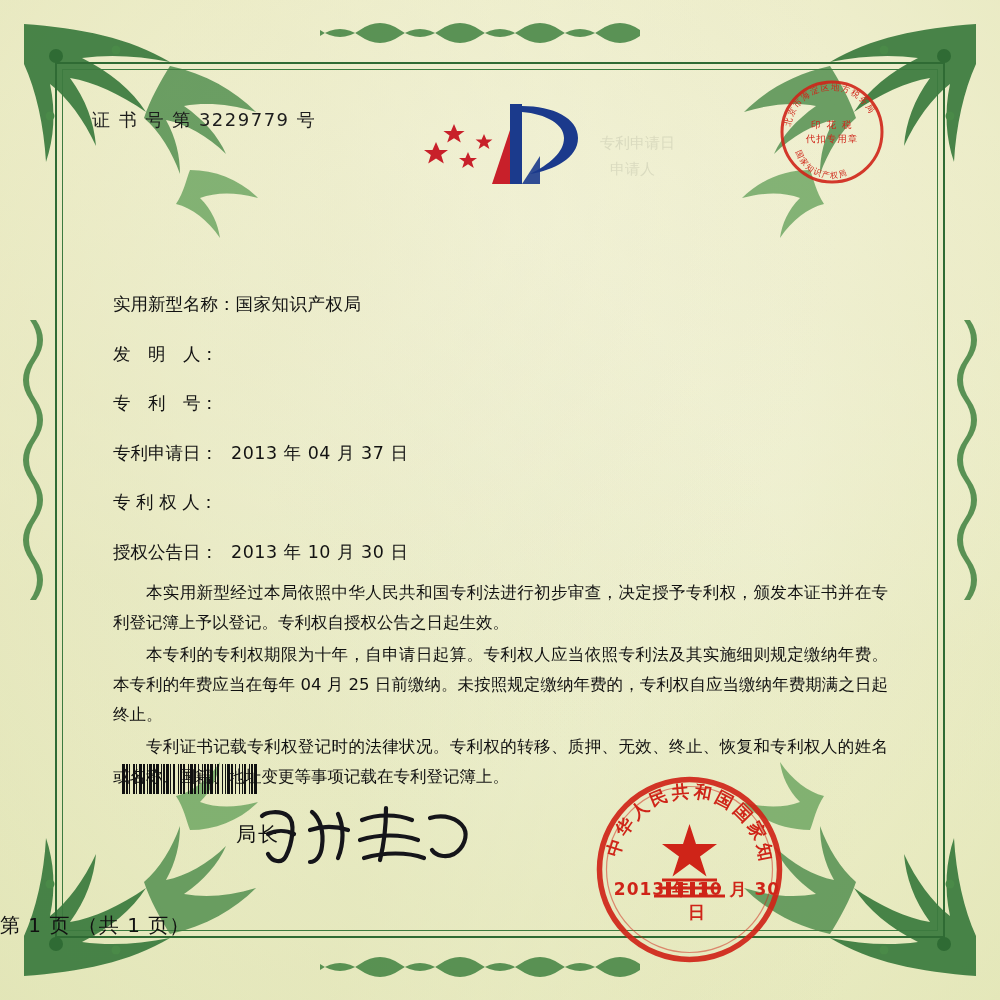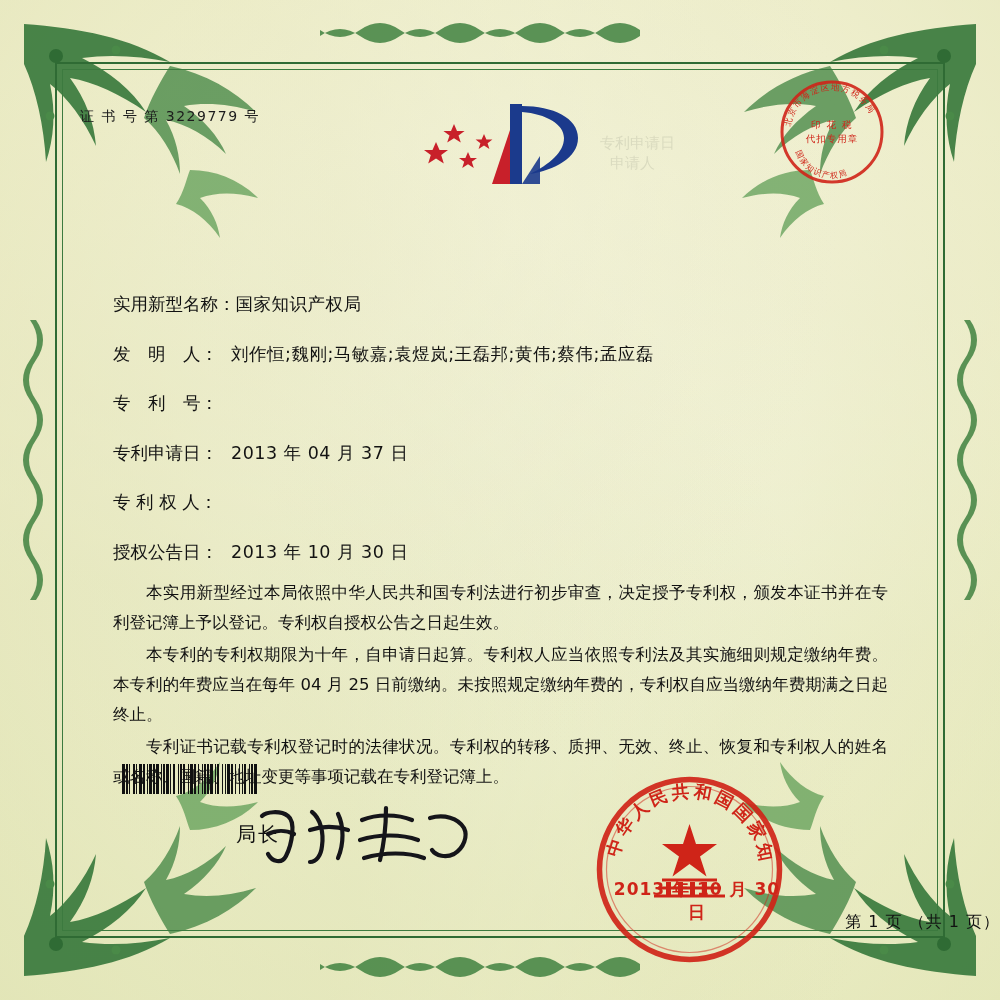--- a/index.html
+++ b/index.html
@@ -58,23 +58,23 @@
 
   .content {
     position: absolute;
     left: 0; top: 0;
     width: 1000px; height: 1000px;
   }
 
   
   .cert-number {
     position: absolute;
-    left: 80px;
+    left: 92px;
     top: 108px;
-    font-size: 14px;
+    font-size: 18px;
     letter-spacing: 1.5px;
     color: #1c1c1c;
     font-family: "DejaVu Sans", sans-serif;
   }
 
   .logo {
     position: absolute;
     left: 418px;
     top: 98px;
     width: 175px;
@@ -169,22 +169,22 @@
     top: 800px;
     width: 225px;
     height: 72px;
   }
 
   
   .footer {
     position: absolute;
     left: 0; right: 0;
     top: 912px;
-    text-align: right;
-    font-size: 16px;
+    text-align: left;
+    font-size: 20px;
     font-family: "DejaVu Sans", sans-serif;
     color: #111;
     letter-spacing: 1px;
   }
 
   
   .seal-main {
     position: absolute;
     left: 592px;
     top: 772px;
@@ -217,21 +217,21 @@
     color: rgba(120,130,110,.18);
     font-family: "DejaVu Sans", sans-serif;
     pointer-events: none;
     user-select: none;
   }
   .ghost-title {
     top: 96px; left: 560px;
     font-size: 26px; letter-spacing: 3px;
   }
   .ghost-l1 { top: 134px; left: 600px; font-size: 15px; }
-  .ghost-l2 { top: 154px; left: 610px; font-size: 15px; font-family: Liberation Serif, serif; }
+  .ghost-l2 { top: 160px; left: 610px; font-size: 15px; font-family: Liberation Serif, serif; }
 </style>
 </head>
 <body>
 
 <div id="page">
 
   <div class="ornament-border">
     <svg width="960" height="960" viewBox="0 0 960 960" xmlns="http://www.w3.org/2000/svg">
       <defs>
         <g id="corner-orn">
@@ -286,21 +286,20 @@
     </div>
 
 
     <div class="fields">
       <div class="field-row">
         <span class="field-label">实用新型名称：</span>
         <span class="field-value">国家知识产权局</span>
       </div>
       <div class="field-row">
         <span class="field-label">发　明　人：</span>
-        <span class="field-value">刘作恒;魏刚;马敏嘉;袁煜岚;王磊邦;黄伟;蔡伟;孟应磊</span>
       </div>
       <div class="field-row">
         <span class="field-label">专　利　号：</span>
       </div>
       <div class="field-row">
         <span class="field-label">专利申请日：</span>
         <span class="field-value">2013 年 04 月 37 日</span>
       </div>
       <div class="field-row">
         <span class="field-label">专 利 权 人：</span>

